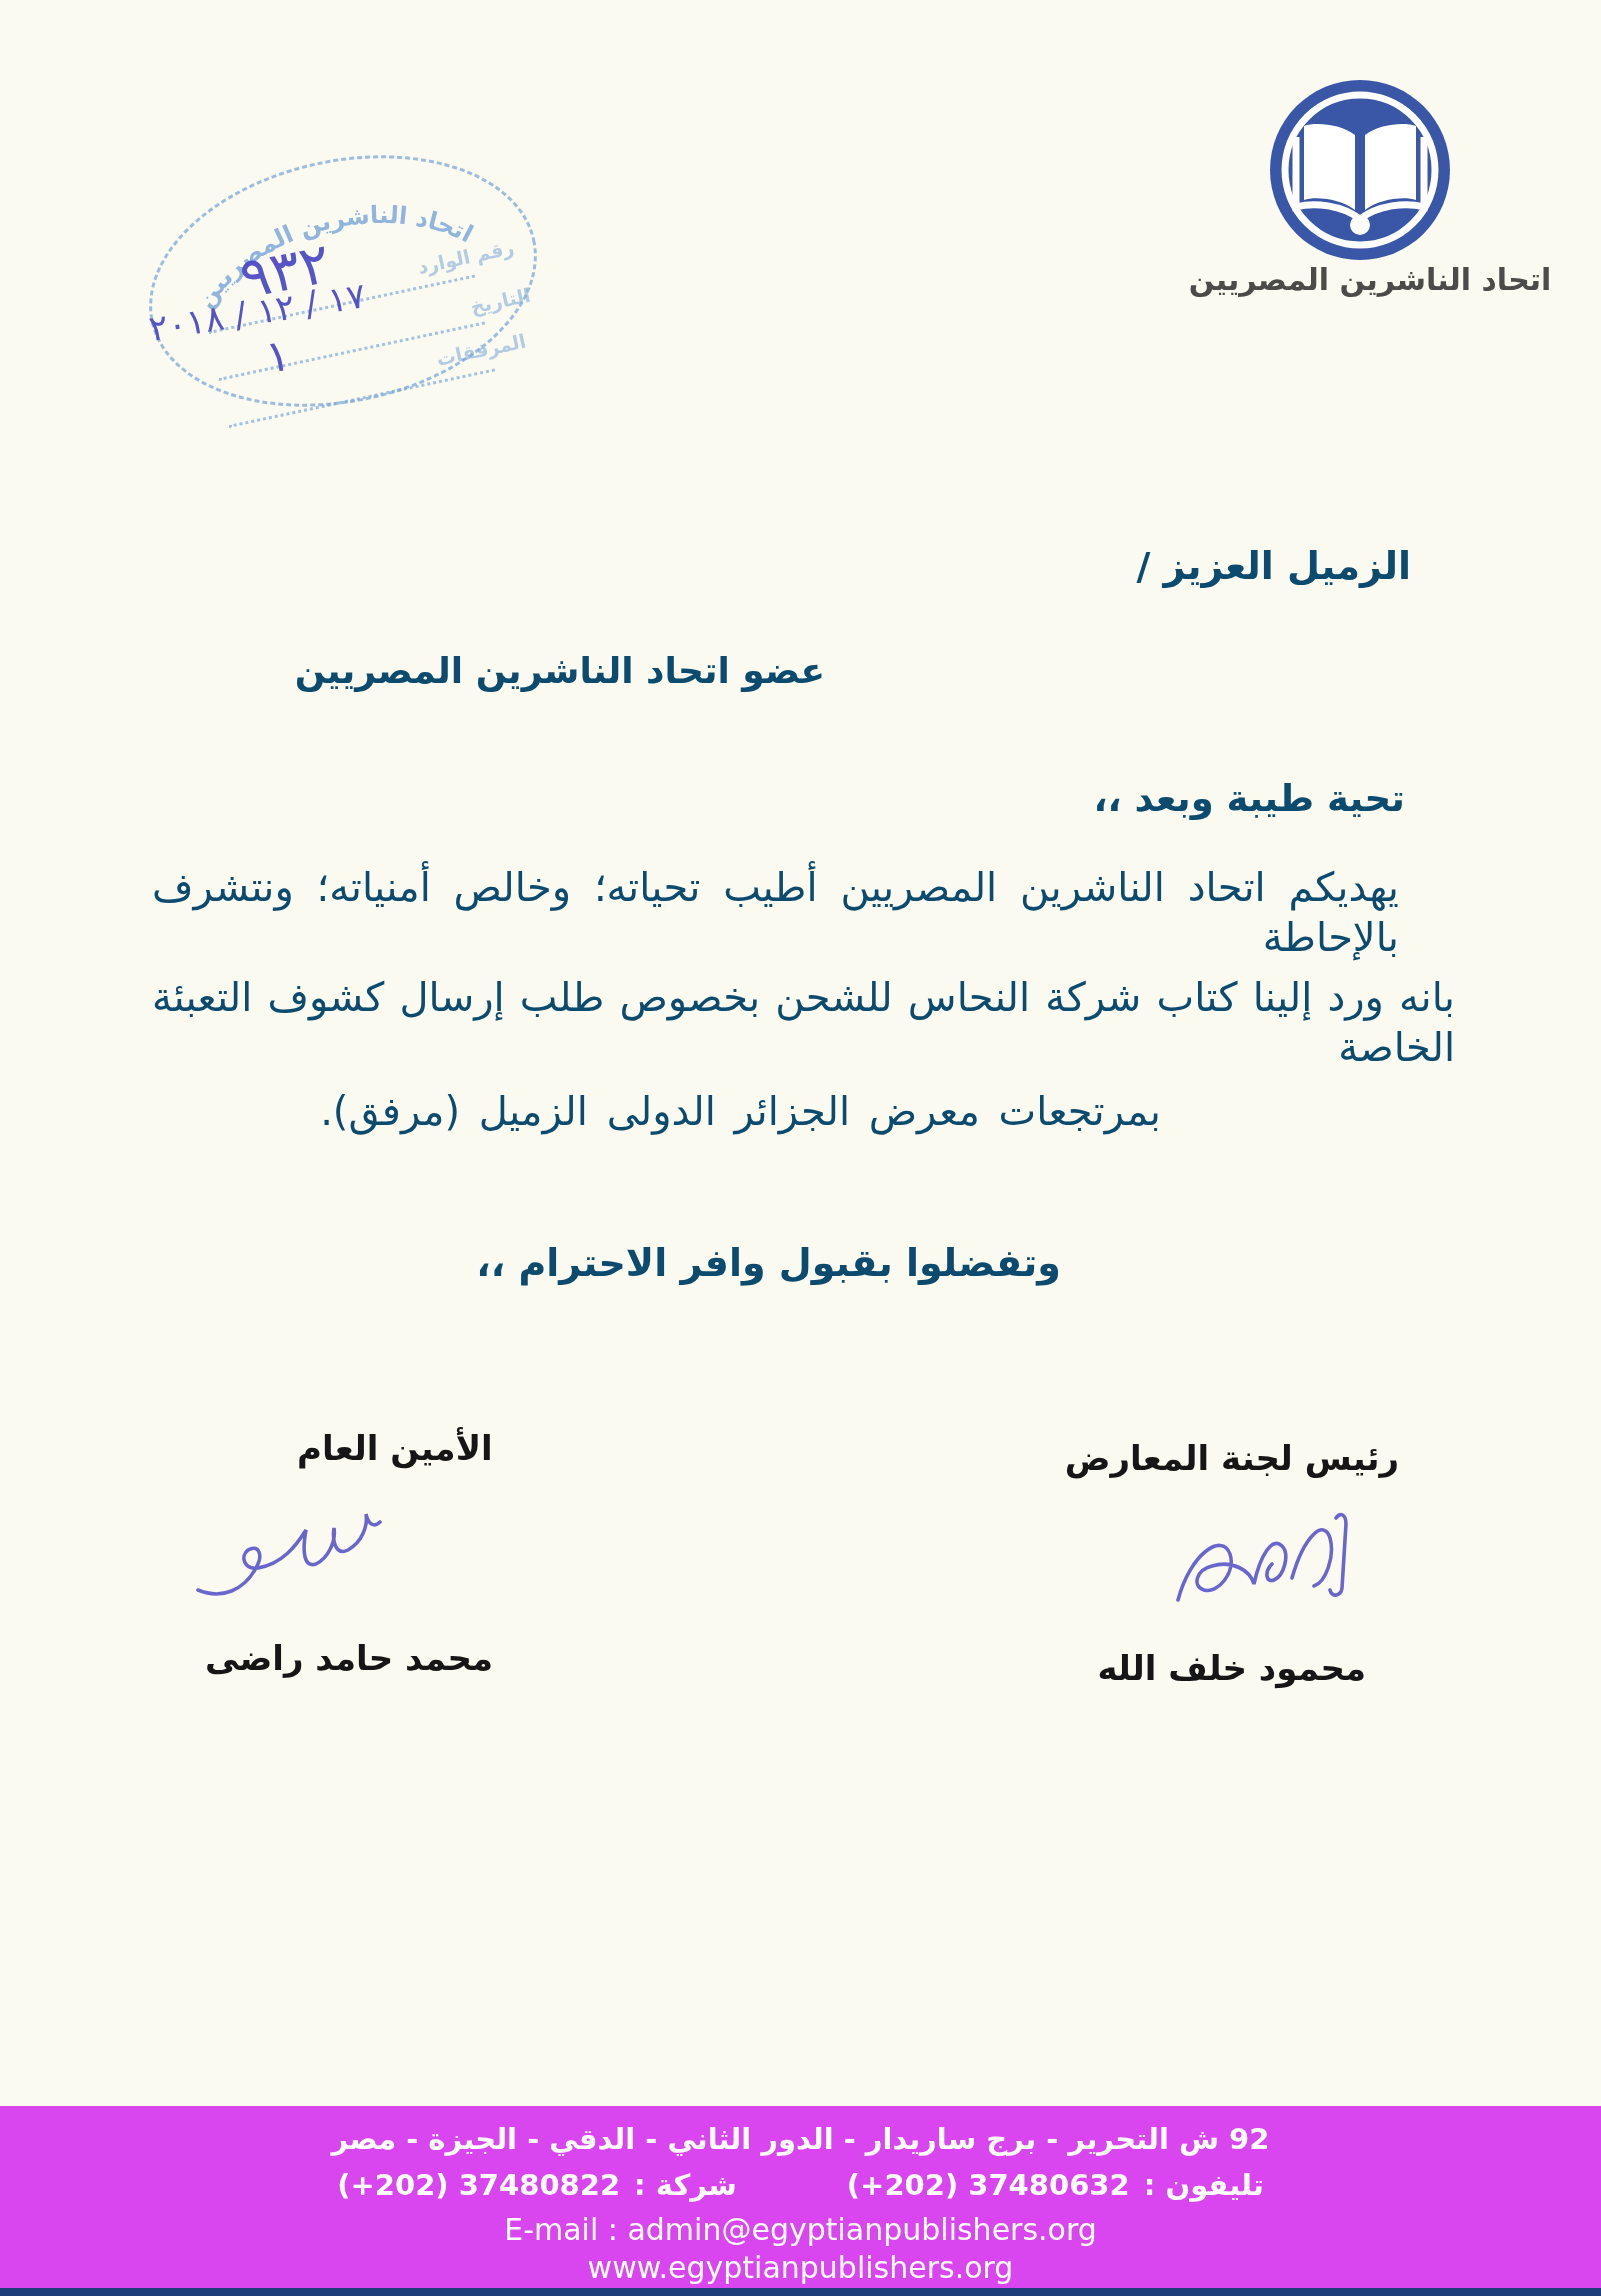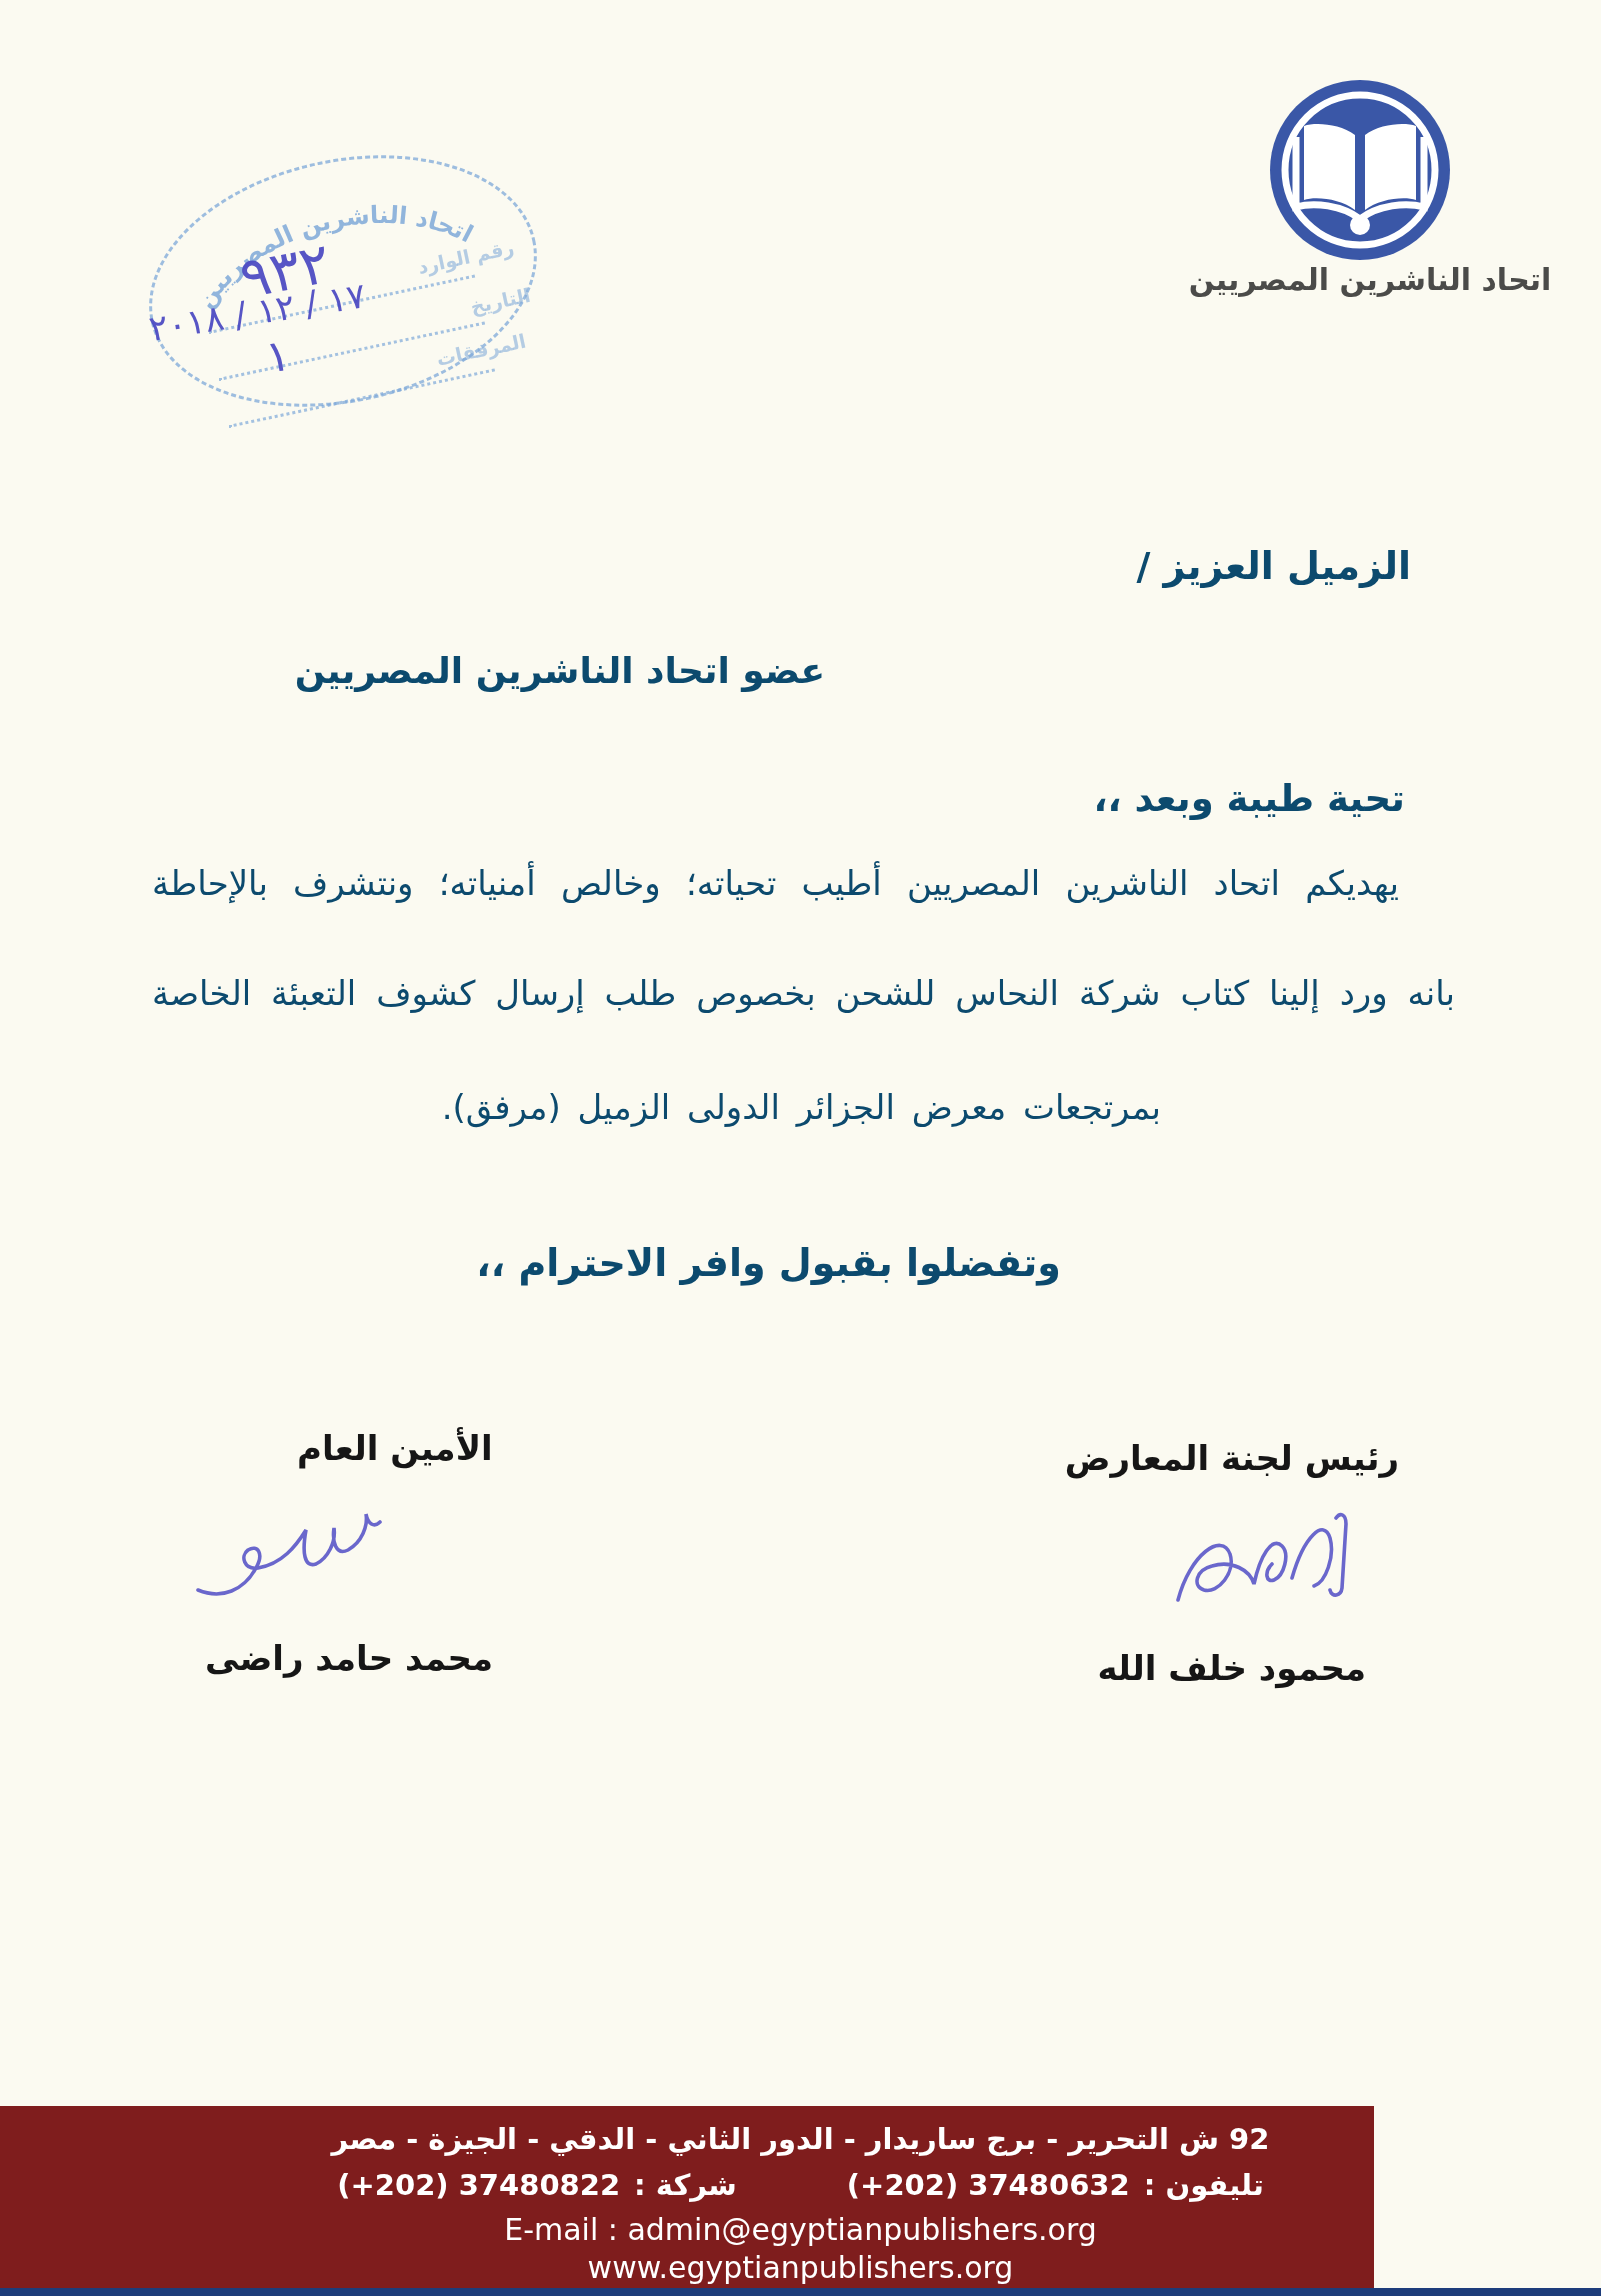--- a/index.html
+++ b/index.html
@@ -24,37 +24,37 @@
   .ink{color:#4a48c2;font-weight:500;opacity:.92;}
   .ink-number{left:240px;top:238px;font-size:56px;transform:rotate(-11deg);}
   .ink-date{left:148px;top:292px;font-size:35px;transform:rotate(-9deg);}
   .ink-one{left:266px;top:330px;font-size:44px;transform:rotate(-9deg);}
 
   
   .txt{color:#0c4a6e;line-height:1.25;}
   .salutation{right:190px;top:543px;font-size:38px;font-weight:bold;}
   .addressee{right:776px;top:648px;font-size:36px;font-weight:bold;}
   .greeting{right:196px;top:776px;font-size:37px;font-weight:bold;}
-  .bodyline{font-size:34px;}
+  .bodyline{font-size:40px;}
   .body1{left:152px;right:202px;top:862px;text-align:justify;text-align-last:justify;}
   .body2{left:152px;right:146px;top:972px;text-align:justify;text-align-last:justify;}
   .body3{right:440px;top:1086px;word-spacing:6px;}
   .closing{right:540px;top:1240px;font-size:38px;font-weight:bold;}
 
   
   .sigtitle,.signame{font-size:34px;font-weight:bold;color:#161616;}
   .sig-title-right{right:202px;top:1438px;}
   .sig-scribble-right{left:1160px;top:1492px;}
   .sig-name-right{right:235px;top:1648px;}
   .sig-title-left{left:253px;top:1428px;margin-left:44px;}
   .sig-scribble-left{left:188px;top:1498px;}
   .sig-name-left{left:205px;top:1638px;}
 
   
-  .footer{left:0;top:2106px;width:1374px;height:190px;background:#7f1d1d;color:#ffffff;}
+  .footer{left:0;top:2106px;width:1601px;height:190px;background:#d946ef;color:#ffffff;}
   .footer .abs{left:0;width:1601px;text-align:center;}
   .f-address{top:16px;font-size:29px;font-weight:bold;}
   .f-contact{top:62px;display:flex;direction:rtl;justify-content:center;gap:110px;
              font-size:29px;font-weight:bold;}
   .pair{display:flex;direction:rtl;gap:14px;}
   .f-email{top:106px;font-size:30px;}
   .f-web{top:144px;font-size:30px;}
   .f-strip{top:182px;height:8px;background:#1d3c7a;}
 </style>
 </head>

